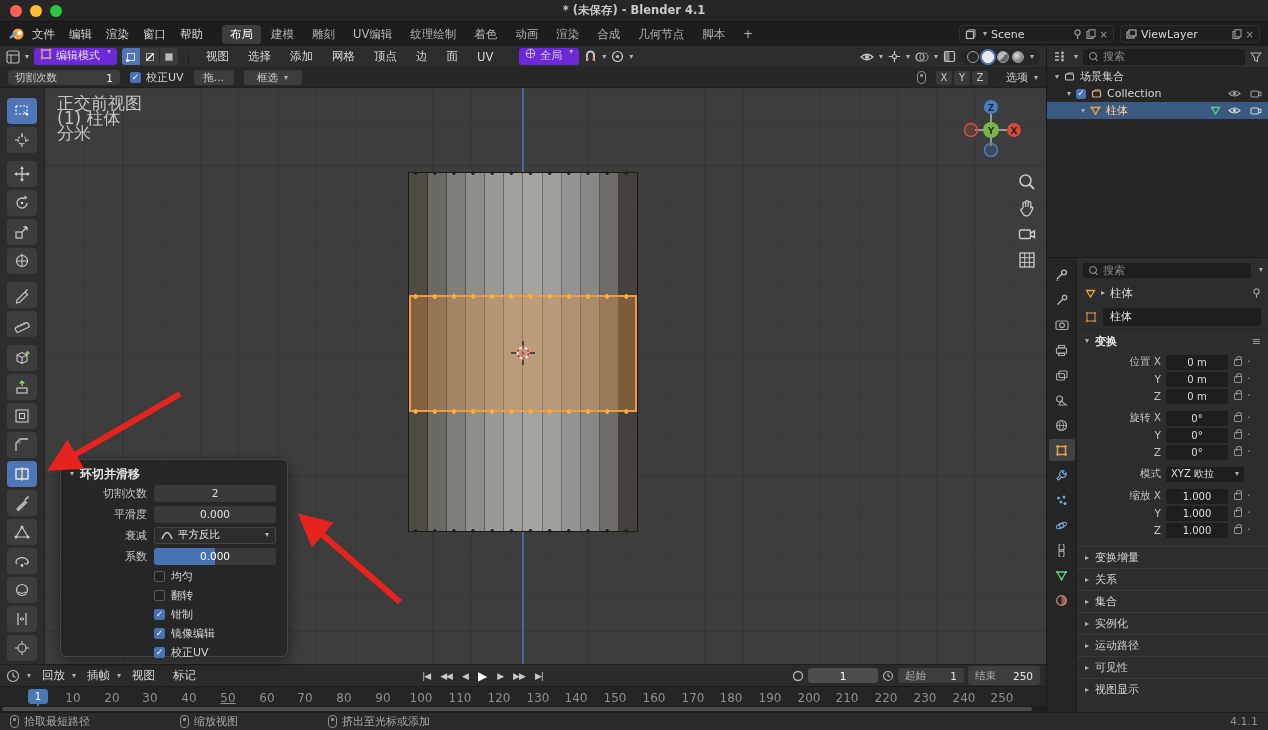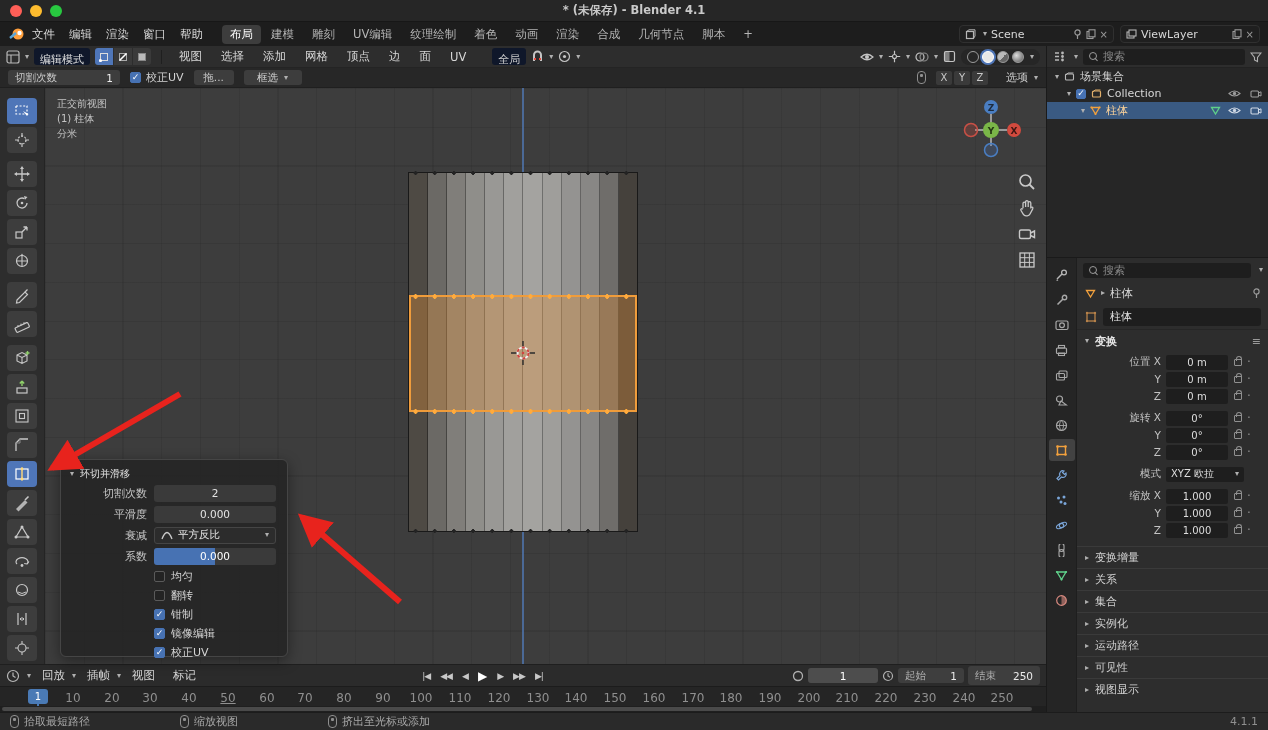--- a/index.html
+++ b/index.html
@@ -4,21 +4,21 @@
 <style>
   *{box-sizing:border-box;margin:0;padding:0;}
   html,body{background:#111;}
   #root{position:relative;width:1268px;height:730px;background:#1d1d1d;
     font-family:"DejaVu Sans","Liberation Sans",sans-serif;font-size:11px;color:#d0d0d0;overflow:hidden;}
   .abs{position:absolute;}
   .row{display:flex;align-items:center;}
   .caret{font-size:8px;color:#b0b0b0;margin-left:3px;line-height:1;}
   .sep{width:1px;height:14px;background:#1f1f1f;margin:0 5px;}
   .menu-item{padding:0 7px;color:#d6d6d6;font-size:11.5px;cursor:default;}
-  .dd{background:#0f172a;border-radius:3px;height:17px;display:flex;align-items:flex-start;padding:0 6px;gap:4px;flex-direction:column;}
+  .dd{background:#6d28d9;border-radius:3px;height:17px;display:flex;align-items:flex-start;padding:0 6px;gap:4px;}
   .field{background:#3c3c3c;border-radius:3px;height:17px;display:flex;align-items:center;}
   
   .tl{width:12px;height:12px;border-radius:50%;display:inline-block;margin-right:8px;}
   
   .tbtn{width:30px;height:26px;border-radius:4px;background:#3d3d3d;display:flex;align-items:center;justify-content:center;margin:0 auto 3px;}
   .tbtn.active{background:#4f76b8;}
   .tgap{height:5px;}
   
   .cb{width:11px;height:11px;border-radius:2px;background:#232323;border:1px solid #5a5a5a;display:inline-flex;align-items:center;justify-content:center;font-size:9px;color:#fff;line-height:1;}
   .cb.checked{background:#4772b3;border-color:#4772b3;}
@@ -396,21 +396,21 @@
           <path d="M2 9 l2 -1.6 v3.2 z M16 9 l-2 -1.6 v3.2 z" fill="#c8c8c8"></path>
         </svg>
       </div>
   </div>
 
   <div class="abs" style="left:45px;top:88px;width:1001px;height:576px;background:#3d3d3d;
        background-image:repeating-linear-gradient(to right, rgba(0,0,0,0.08) 0 1px, transparent 1px 38.75px),repeating-linear-gradient(to bottom, rgba(0,0,0,0.08) 0 1px, transparent 1px 38.75px);overflow:hidden;">
 
     <div class="abs" style="left:477px;top:0;width:2px;height:576px;background:rgba(80,120,180,0.75);"></div>
 
-    <div class="abs" style="left:12px;top:8px;line-height:15px;color:#c5c5c5;font-size:10px;">
+    <div class="abs" style="left:12px;top:8px;line-height:15px;color:#c5c5c5;font-size:17px;">
       <div>正交前视图</div>
       <div>(1) 柱体</div>
       <div>分米</div>
     </div>
 
     <div class="abs" style="left:363px;top:84px;width:230px;height:360px;border:1px solid #191919;display:flex;">
       <div style="flex:1;background:#4e4a44;border-right:1px solid rgba(15,15,15,0.45);"></div>
       <div style="flex:1;background:#6b6965;border-right:1px solid rgba(15,15,15,0.4);"></div>
       <div style="flex:1;background:#807e7a;border-right:1px solid rgba(15,15,15,0.35);"></div>
       <div style="flex:1;background:#8f8e8a;border-right:1px solid rgba(15,15,15,0.35);"></div>
@@ -475,21 +475,21 @@
       <svg width="20" height="20" viewBox="0 0 20 20">
           <rect x="3" y="3" width="14" height="14" fill="none" stroke="#c9c9c9" stroke-width="1.3"></rect>
           <path d="M3 7.7 H17 M3 12.4 H17 M7.7 3 V17 M12.4 3 V17" stroke="#c9c9c9" stroke-width="1"></path>
         </svg>
     </div>
   </div>
 
   <div class="abs" style="left:60px;top:459px;width:228px;height:198px;background:rgba(38,38,38,0.97);border:1px solid #454545;border-radius:6px;box-shadow:0 4px 14px rgba(0,0,0,0.4);z-index:20;padding-top:4px;">
     <div class="row" style="height:20px;padding:0 9px;gap:6px;">
       <span class="caret" style="margin:0;">▾</span>
-      <span style="color:#e3e3e3;font-size:10px;">环切并滑移</span>
+      <span style="color:#e3e3e3;font-size:12px;font-weight:bold;">环切并滑移</span>
     </div>
     <div class="op-row">
       <span class="op-label">切割次数</span>
       <div class="op-field">
           <span>2</span>
         </div>
     </div>
     <div class="op-row">
       <span class="op-label">平滑度</span>
       <div class="op-field">

